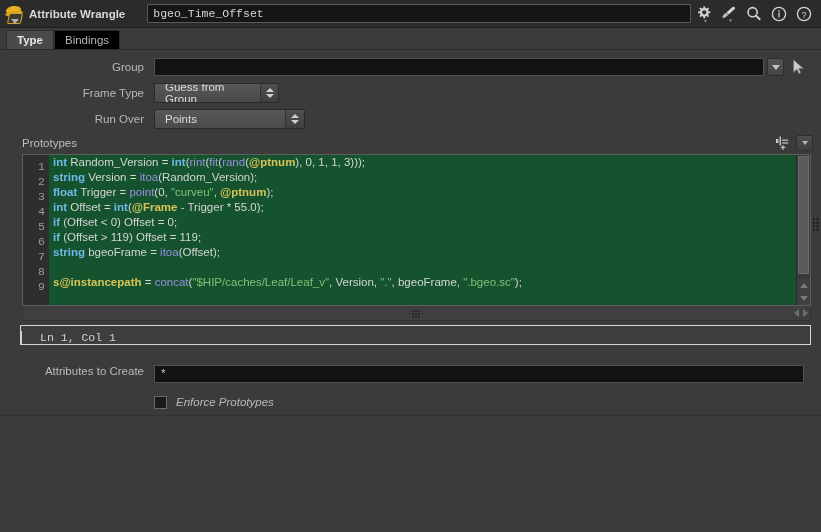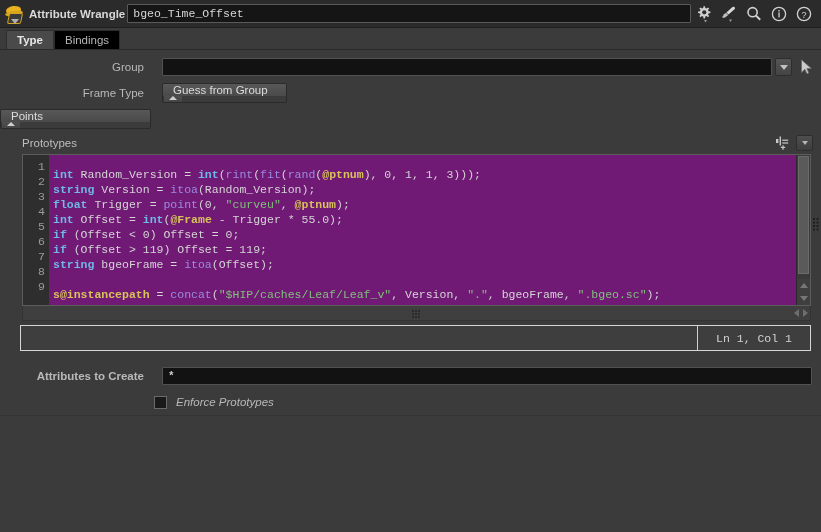--- a/index.html
+++ b/index.html
@@ -58,21 +58,21 @@
     position: absolute; left: 6px; top: 14px;
     width: 0; height: 0;
     border-left: 4px solid transparent;
     border-right: 4px solid transparent;
     border-top: 5px solid #b0b0b0;
   }
   #node-title {
     font-weight: bold;
     font-size: 11.5px;
     color: #d8d8d8;
-    margin-right: 2px;
+    margin-right: 22px;
     white-space: nowrap;
   }
   #name-field {
     flex: 1 1 auto;
     height: 19px;
     background: #151515;
     border: 1px solid #5a5a5a;
     border-radius: 1px;
     color: #d6d6d6;
     font-family: "Liberation Mono", monospace;
@@ -130,21 +130,21 @@
   }
   .prow {
     display: flex;
     align-items: center;
     height: 22px;
     margin-bottom: 4px;
   }
   .plabel {
     width: 144px;
     text-align: right;
-    padding-right: 18px;
+    padding-right: 10px;
     font-size: 11.5px;
     color: #b9b9b9;
     flex: 0 0 auto;
     white-space: nowrap;
   }
   .ptext {
     height: 18px;
     background: #121212;
     border: 1px solid #525252;
     border-radius: 1px;
@@ -178,21 +178,20 @@
     width: 14px; height: 16px;
   }
   .menu {
     height: 20px;
     display: flex;
     align-items: stretch;
     border: 1px solid #2a2a2a;
     border-radius: 2px;
     box-sizing: border-box;
     overflow: hidden;
-    flex-direction: column;
   }
   .menu .mlabel {
     background: linear-gradient(#585858, #4a4a4a);
     color: #dcdcdc;
     font-size: 11.5px;
     display: flex; align-items: center;
     padding: 0 8px 0 10px;
     flex: 1 1 auto;
   }
   .menu .mbtn {
@@ -266,24 +265,24 @@
     text-align: right;
     padding-top: 4px;
     padding-right: 4px;
     box-sizing: border-box;
     flex: 0 0 auto;
     user-select: none;
   }
   #gutter div { height: 15px; line-height: 15px; }
   #code {
     flex: 1 1 auto;
-    background: #701a75;
-    font-family: Liberation Mono, monospace;
-    font-size: 11.5px;
-    padding-top: 12px;
+    background: #14532d;
+    font-family: Liberation Sans, sans-serif;
+    font-size: 11.5px;
+    padding-top: 0;
     padding-left: 4px;
     box-sizing: border-box;
     overflow: hidden;
     white-space: pre;
   }
   #code .ln { height: 15px; line-height: 15px; }
   .kw { color: #6fb8e8; font-weight: bold; }
   .fn { color: #9b8ce0; }
   .at { color: #d8c35a; font-weight: bold; }
   .str { color: #7fc27a; }
@@ -363,45 +362,44 @@
   }
   #harrows .rt {
     width: 0; height: 0;
     border-top: 4px solid transparent;
     border-bottom: 4px solid transparent;
     border-left: 5px solid #6e6e6e;
   }
 
   #statusbar {
     margin: 4px 10px 0 20px;
-    height: 26px;
+    height: 20px;
     border: 1px solid #d6d6d6;
     background: #3e3e3e;
     box-sizing: border-box;
     display: flex;
     align-items: stretch;
+    flex-direction: column;
   }
   #status-msg { flex: 1 1 auto; }
   #status-lncol {
     width: 112px;
     border-left: 1px solid #d0d0d0;
     display: flex;
     align-items: center;
     justify-content: center;
     font-size: 11.5px;
     color: #d2d2d2;
     font-family: "Liberation Mono", monospace;
   }
 
   #attr-row {
     display: flex;
-    align-items: center;
     height: 22px;
-    margin-top: 14px;
-    font-weight: bold;
+    margin-top: 20px;
   }
   #attr-field { width: 650px; }
   #proto-row {
     display: flex;
     align-items: center;
     height: 20px;
     margin-top: 5px;
     font-style: italic;
   }
   #proto-spacer { width: 154px; flex: 0 0 auto; }
@@ -506,20 +504,21 @@
     <div class="menu" id="grouptype-menu">
       <div class="mlabel">Guess from Group</div>
       <div class="mbtn">
         <div class="up"></div>
           <div class="dn"></div>
       </div>
     </div>
   </div>
 
   <div class="prow">
+    <div class="plabel">Run Over</div>
     <div class="menu" id="runover-menu">
       <div class="mlabel">Points</div>
       <div class="mbtn">
         <div class="up"></div>
           <div class="dn"></div>
       </div>
     </div>
   </div>
 
 </div>

